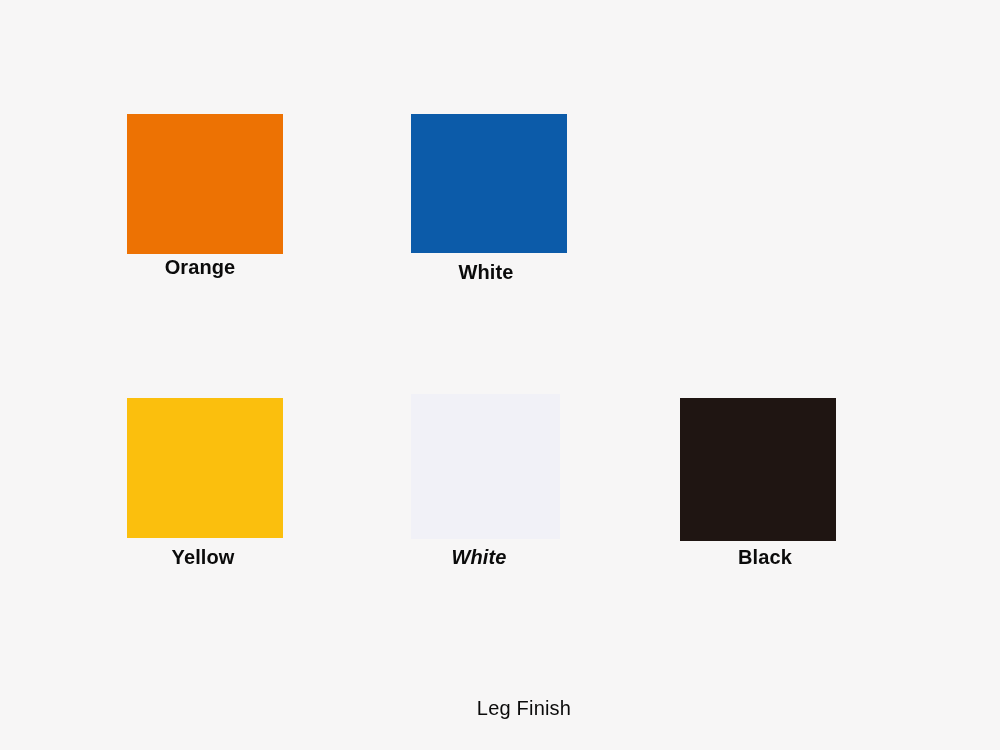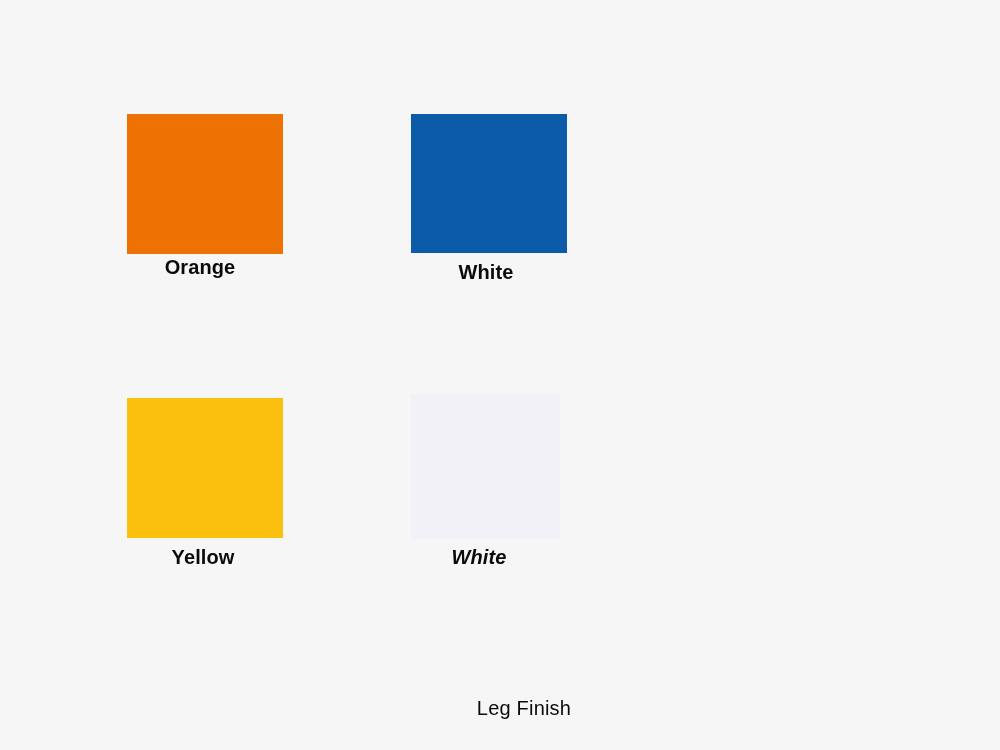--- a/index.html
+++ b/index.html
@@ -71,15 +71,19 @@
       <div class="swatch-label" style="left: 75px; top: 147px;">White</div>
     </div>
     <div class="swatch-cell" style="left: 127px; top: 398px; width: 156px; height: 140px; border-radius: 29px;">
       <div class="swatch-chip" title="Yellow" style="width: 156px; height: 140px; background: rgb(251, 191, 13);"></div>
       <div class="swatch-label" style="left: 76px; top: 148px;">Yellow</div>
     </div>
     <div class="swatch-cell" style="left: 411px; top: 394px; width: 149px; height: 145px;">
       <div class="swatch-chip" title="White" style="width: 149px; height: 145px; background: rgb(241, 241, 247);"></div>
       <div class="swatch-label" style="left: 68px; top: 152px; font-style: italic;">White</div>
     </div>
+    <div class="swatch-cell" style="left: 680px; top: 398px; width: 156px; height: 143px;">
+      <div class="swatch-chip" title="Black" style="width: 156px; height: 143px; background: rgb(31, 21, 18);"></div>
+      <div class="swatch-label" style="left: 85px; top: 148px;">Black</div>
+    </div>
   </div>
 
 <div id="footer-caption" style="top: 697px; font-size: 20px; margin-left: 24px;">Leg Finish</div>
 
 </body></html>

